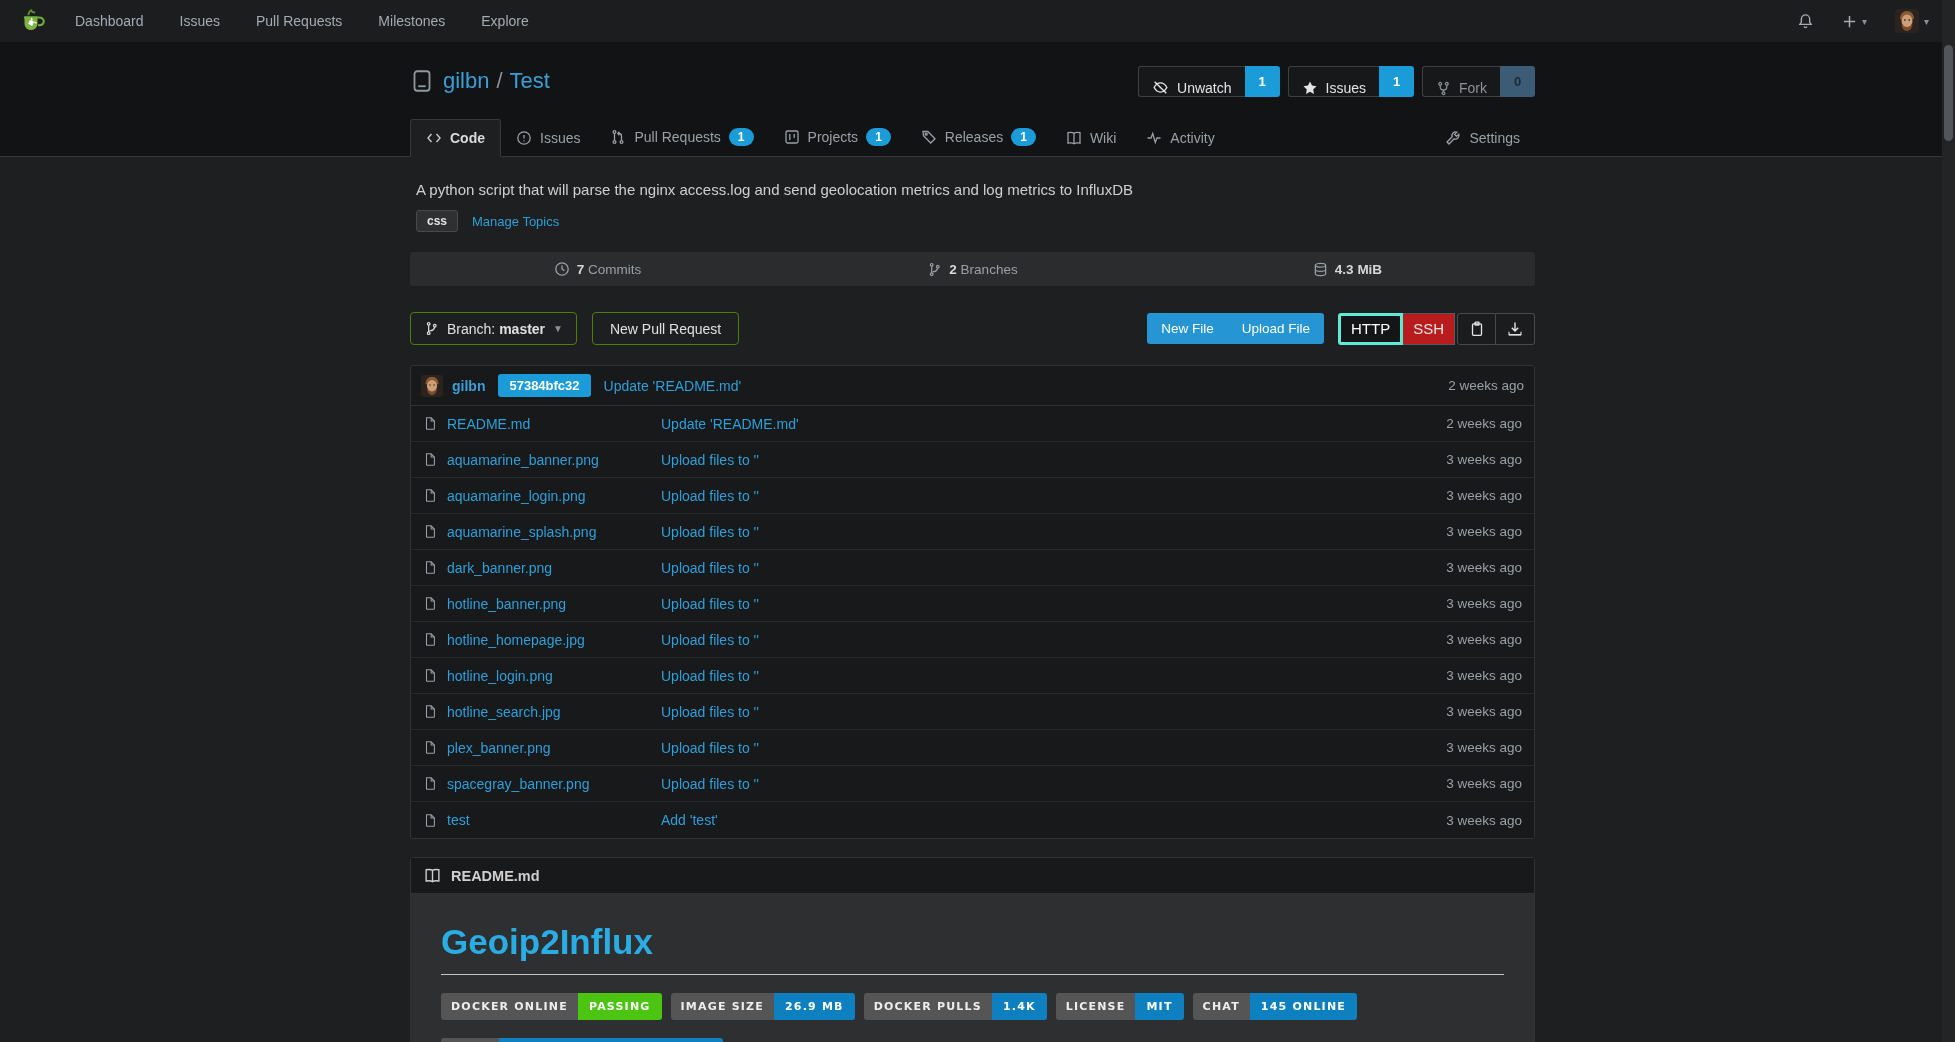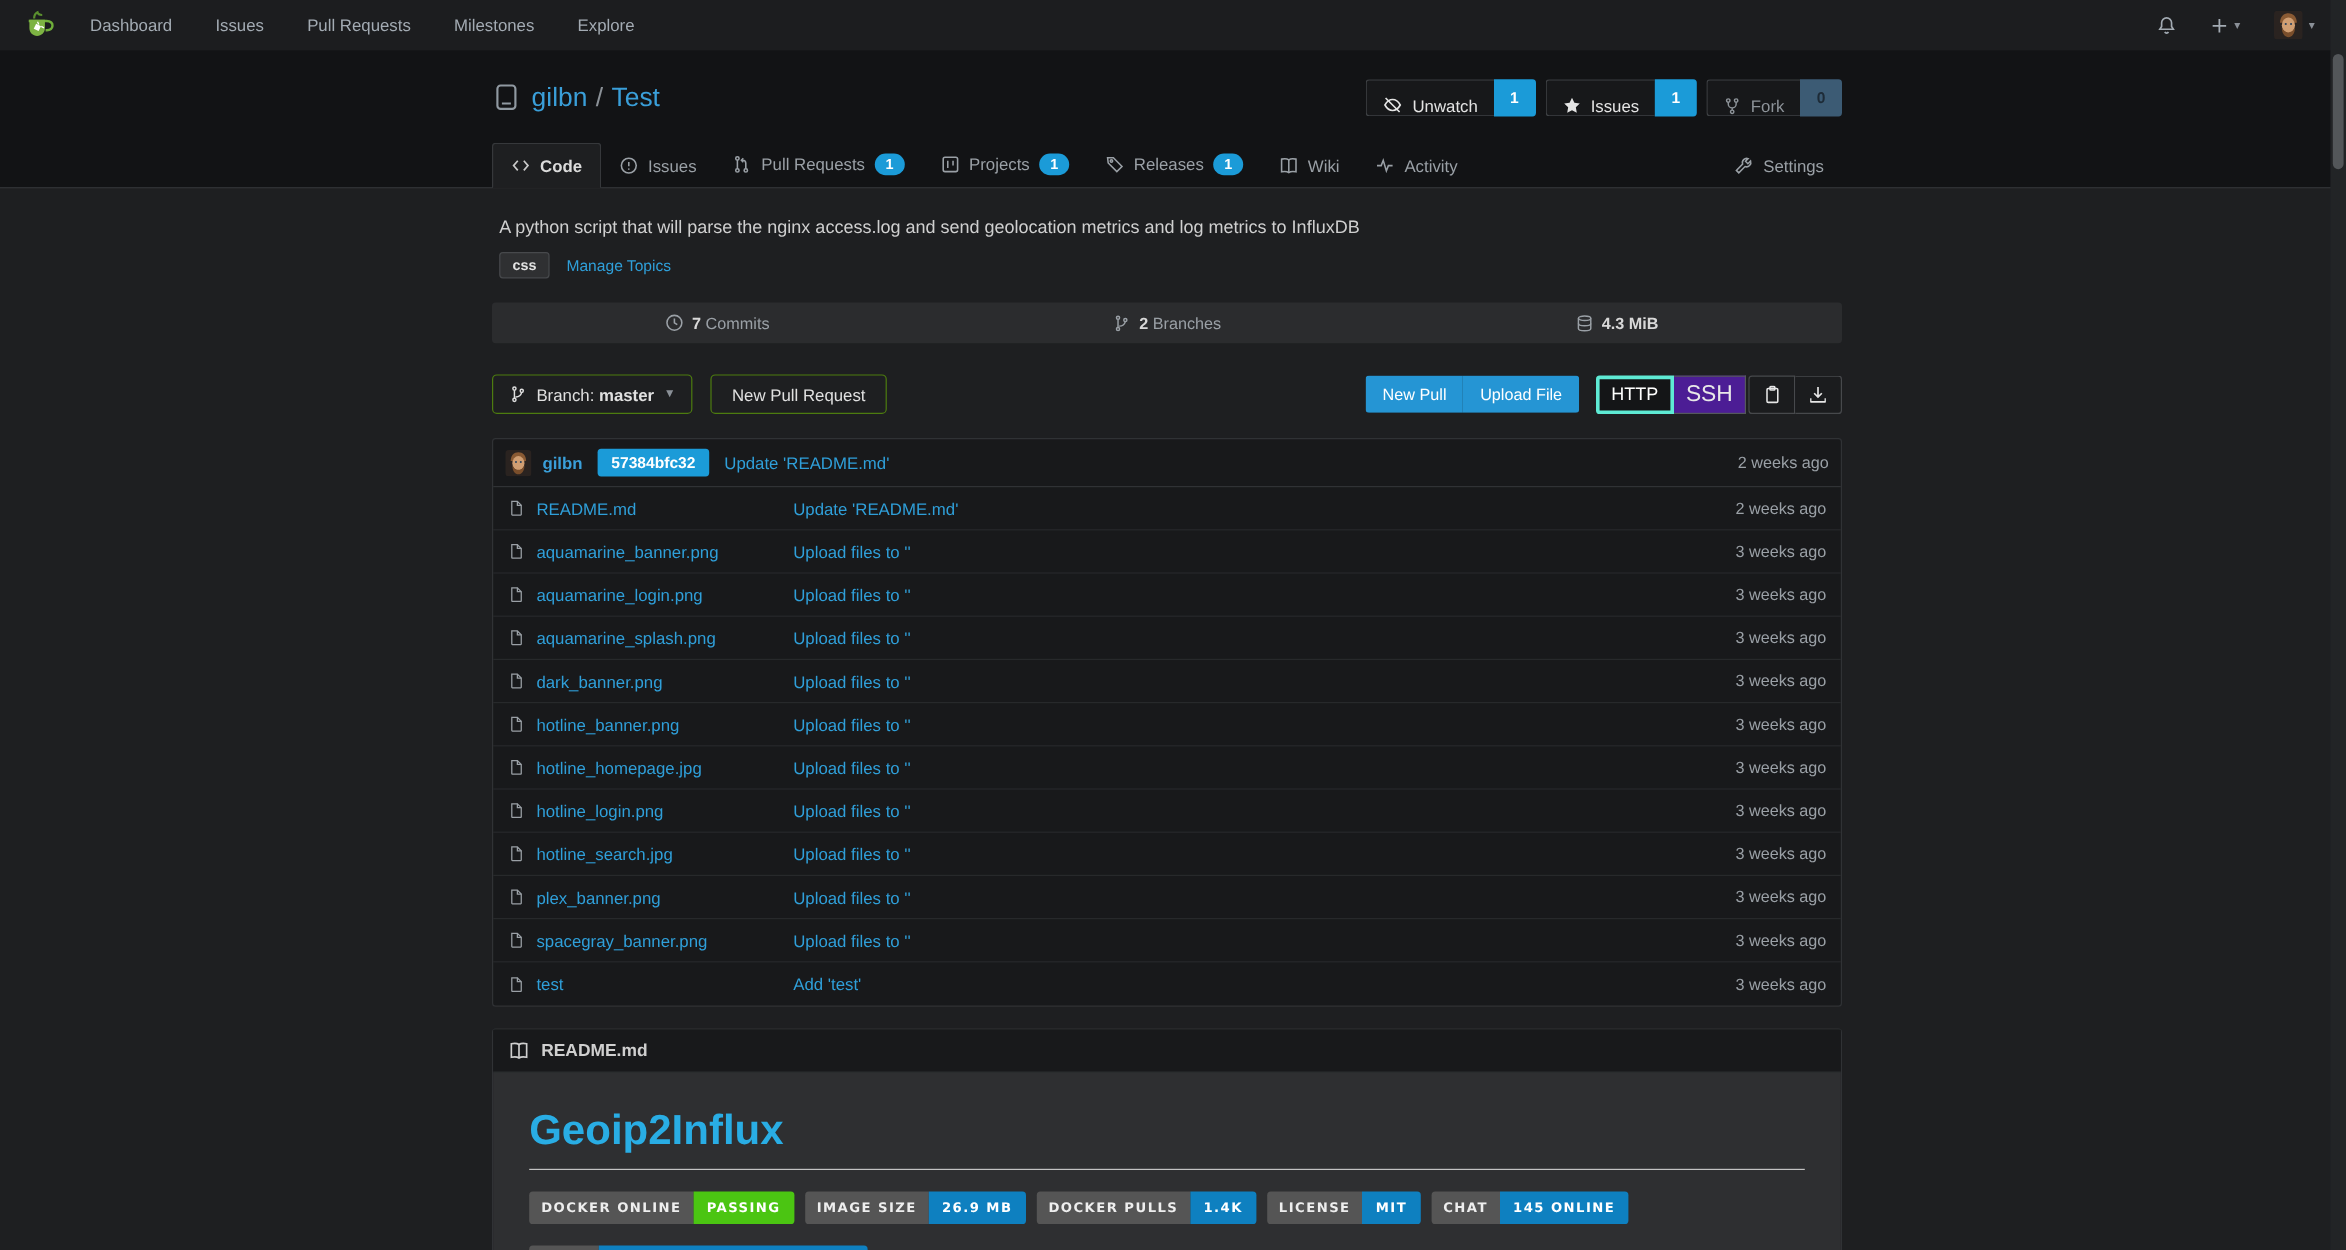--- a/index.html
+++ b/index.html
@@ -107,21 +107,21 @@
     display:flex; align-items:center; padding:0 14px; border:none; cursor:pointer;
   }
   .proto-http {
     height:32px; display:flex; align-items:center; padding:0 10px;
     border:3px solid #5eead4; color:#ffffff; font-size:15px;
     border-radius:3px 0 0 3px; margin-left:14px; background:#141517; cursor:pointer;
   }
   .proto-ssh {
     height:32px; display:flex; align-items:center; padding:0 10px;
     border:1px solid #55585c; border-left:none; color:#e8e8e8;
-    font-size:19px; background:#4c1d95; cursor:pointer;
+    font-size:15px; background:#b91c1c; cursor:pointer;
   }
   .clone-url {
     height:32px; width:268px; background:#141517; border:none; outline:none;
     color:#b9b9b9; font-size:13.5px; padding:0 11px;
     font-family:"Liberation Sans", sans-serif;
   }
   .icon-btn {
     width:39px; height:32px; background:#1b1c1e; border:1px solid #47494c;
     display:flex; align-items:center; justify-content:center;
     color:#e6e6e6; cursor:pointer;
@@ -397,21 +397,21 @@
         <path d="M5 4.4v7.2M11.5 6.4a5.5 5.5 0 0 1-5.5 4"></path>
       </svg>
       <span><span>Branch:</span> <b>master</b></span>
       <span class="caret">▼</span>
     </div>
     <div class="btn-outline new-pr">
       <span>New Pull Request</span>
     </div>
     <div class="toolbar-right">
       <div class="blue-group">
-        <button class="btn-blue">New Pull</button>
+        <button class="btn-blue">New File</button>
         <button class="btn-blue">Upload File</button>
       </div>
       <div class="proto-http">HTTP</div>
       <div class="proto-ssh">SSH</div>
       <div class="icon-btn copy">
         <svg viewBox="0 0 16 16" width="16" height="16" fill="none" stroke="currentColor" stroke-width="1.3">
           <rect x="3.5" y="2.8" width="9" height="11.5" rx="1"></rect>
             <rect x="6" y="1.2" width="4" height="2.8" rx=".6"></rect>
         </svg>
       </div>

